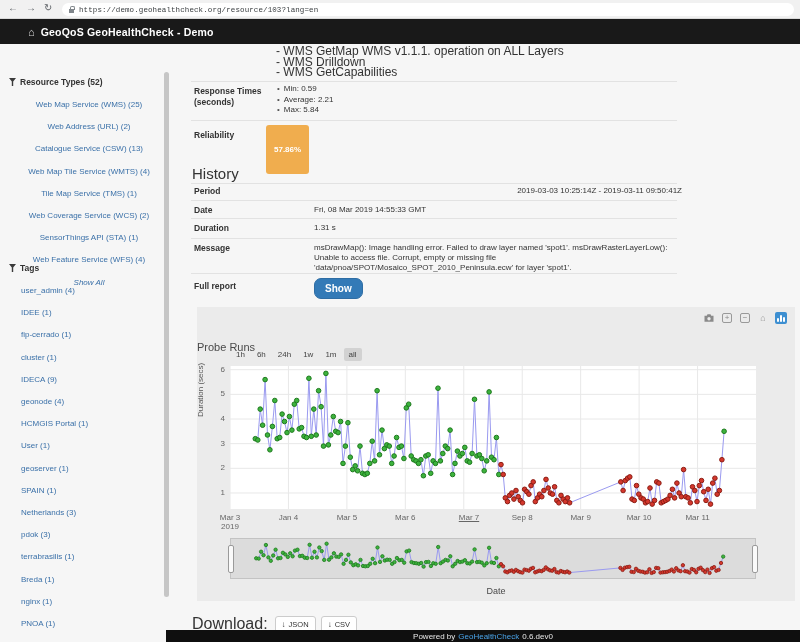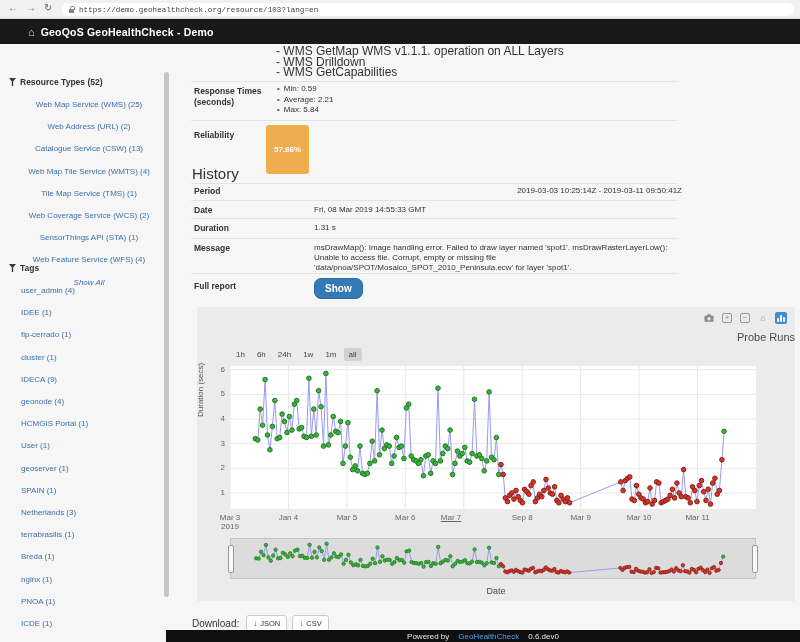--- a/index.html
+++ b/index.html
@@ -43,39 +43,39 @@
   .hist-value { position:absolute; left:314px; width:368px; font-size:8px; color:#333; line-height:10px; }
   .btn-show { position:absolute; left:314px; top:278px; background:#337ab7; border:1px solid #2e6da4; color:#fff; font-size:10px; font-weight:bold; padding:4px 10px; border-radius:7px; cursor:pointer; font-family:inherit; }
 
   
   .chart-card { position:absolute; left:197px; top:307px; width:598px; height:294px; background:#ebebeb; }
   .modebar { position:absolute; right:8px; top:5px; display:flex; align-items:center; gap:6px; }
   .mb-ico { width:12px; height:11px; display:flex; align-items:center; justify-content:center; font-size:9px; color:#8a8a8a; cursor:pointer; }
   .mb-box { border:1px solid #999; border-radius:2px; width:10px; height:10px; line-height:8px; text-align:center; font-size:8px; color:#888; }
   .plotly-logo { width:12px; height:12px; background:#3d8fd1; border-radius:2px; position:relative; display:flex; align-items:flex-end; justify-content:center; gap:1px; padding:2px 2px; }
   .plotly-logo i { display:block; width:2px; background:#fff; border-radius:1px; }
-  .chart-title { position:absolute; left:0; top:24px; width:100%; text-align:right; font-size:11px; color:#4a4a4a; }
+  .chart-title { position:absolute; left:0; top:34px; width:100%; text-align:left; font-size:11px; color:#4a4a4a; }
   .range-btns { position:absolute; left:34px; top:41px; display:flex; gap:2px; }
   .range-btn { font-size:8px; color:#444; padding:2px 5px; border-radius:2px; cursor:pointer; }
   .range-btn.active { background:#d2d2d2; }
   .plot-wrap { position:absolute; left:33px; top:59px; width:526px; height:143px; background:#fff; }
   .plot-wrap svg { display:block; }
   .ylab { position:absolute; left:-1px; top:110px; font-size:8px; color:#555; transform:rotate(-90deg); transform-origin:left top; }
   .ytick { position:absolute; width:26px; text-align:right; font-size:8px; color:#666; }
   .xtick { position:absolute; top:206px; width:44px; text-align:center; font-size:8px; color:#666; line-height:9px; }
   .slider-wrap { position:absolute; left:33px; top:231px; width:526px; height:41px; background:#dcdcdc; border:1px solid #c3c3c3; }
   .slider-handle { position:absolute; top:6px; width:6px; height:28px; background:#fafafa; border:1px solid #9a9a9a; border-radius:2px; cursor:ew-resize; }
   .xlab { position:absolute; left:0; top:279px; width:100%; text-align:center; font-size:9px; color:#4a4a4a; }
 
   
   .download-row { position:absolute; left:192px; top:615px; display:flex; align-items:center; gap:5px; }
-  .download-label { font-size:10px; color:#333; margin-right:2px; }
+  .download-label { font-size:16px; color:#333; margin-right:2px; }
   .dl-btn { display:flex; align-items:center; gap:3px; background:#fff; border:1px solid #ccc; border-radius:3px; font-size:7.5px; color:#333; padding:3px 6px; cursor:pointer; font-family:inherit; }
   .dl-btn .arr { font-size:8px; color:#333; }
-  .footer { position:absolute; left:166px; right:0; bottom:0; height:12px; background:#0f0f0f; display:flex; align-items:center; justify-content:center; font-size:8px; color:#e8e8e8; gap:9px; }
+  .footer { position:absolute; left:166px; right:0; bottom:0; height:12px; background:#0f0f0f; display:flex; align-items:center; justify-content:center; font-size:8px; color:#e8e8e8; gap:3px; }
   .footer a { color:#4aa3e8; text-decoration:none; cursor:pointer; }
 </style>
 </head>
 <body>
 
 <div class="browser-bar">
   <span class="nav-ico" style="left:8px">←</span>
   <span class="nav-ico" style="left:26px">→</span>
   <span class="nav-ico" style="left:44px">↻</span>
   <div class="url-pill">
@@ -117,20 +117,21 @@
         <li><a>IDEE (1)</a></li>
         <li><a>fip-cerrado (1)</a></li>
         <li><a>cluster (1)</a></li>
         <li><a>IDECA (9)</a></li>
         <li><a>geonode (4)</a></li>
         <li><a>HCMGIS Portal (1)</a></li>
         <li><a>User (1)</a></li>
         <li><a>geoserver (1)</a></li>
         <li><a>SPAIN (1)</a></li>
         <li><a>Netherlands (3)</a></li>
+        <li><a>pdok (3)</a></li>
         <li><a>terrabrasilis (1)</a></li>
         <li><a>Breda (1)</a></li>
         <li><a>nginx (1)</a></li>
         <li><a>PNOA (1)</a></li>
         <li><a>ICDE (1)</a></li>
       </ul>
   </div>
   <div class="side-scrollbar"></div>
 </div>
 
@@ -607,21 +608,21 @@
     </div>
     <div class="xtick" style="left: 69.4444px;">
       <div>Jan 4</div>
     </div>
     <div class="xtick" style="left: 127.889px;">
       <div>Mar 5</div>
     </div>
     <div class="xtick" style="left: 186.333px;">
       <div>Mar 6</div>
     </div>
-    <div class="xtick" style="left: 232px; text-decoration: underline;">
+    <div class="xtick" style="left: 250px; text-decoration: underline;">
       <div>Mar 7</div>
     </div>
     <div class="xtick" style="left: 303.222px;">
       <div>Sep 8</div>
     </div>
     <div class="xtick" style="left: 361.667px;">
       <div>Mar 9</div>
     </div>
     <div class="xtick" style="left: 420.111px;">
       <div>Mar 10</div>

